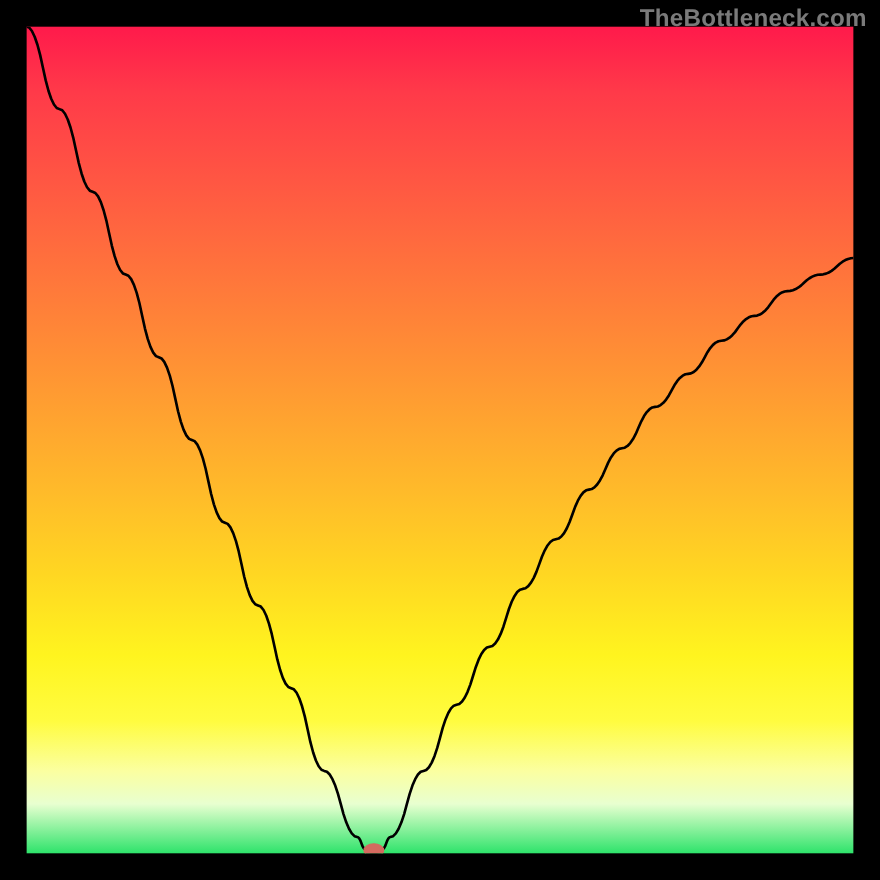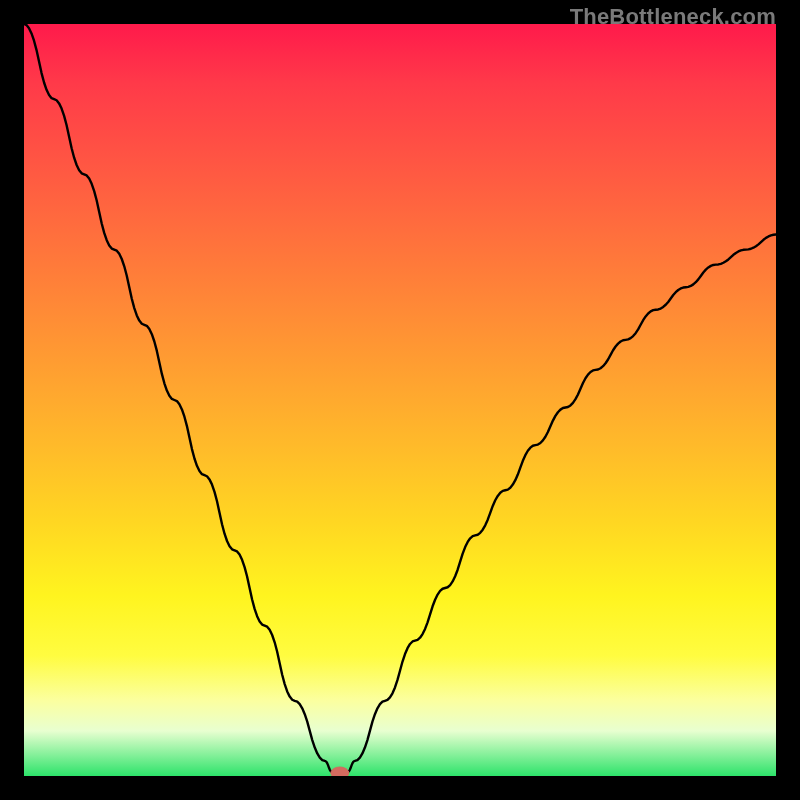--- a/index.html
+++ b/index.html
@@ -13,21 +13,21 @@
   }
   .frame {
     position: relative;
     width: 800px;
     height: 800px;
     background: #000;
   }
   .watermark {
     position: absolute;
     top: 4px;
-    right: 24px;
+    right: 12px;
     color: #7a7a7a;
     font-size: 22px;
     font-weight: 600;
     letter-spacing: 0.2px;
     z-index: 10;
     user-select: none;
   }
   .plot-area {
     position: absolute;
     left: 24px;

